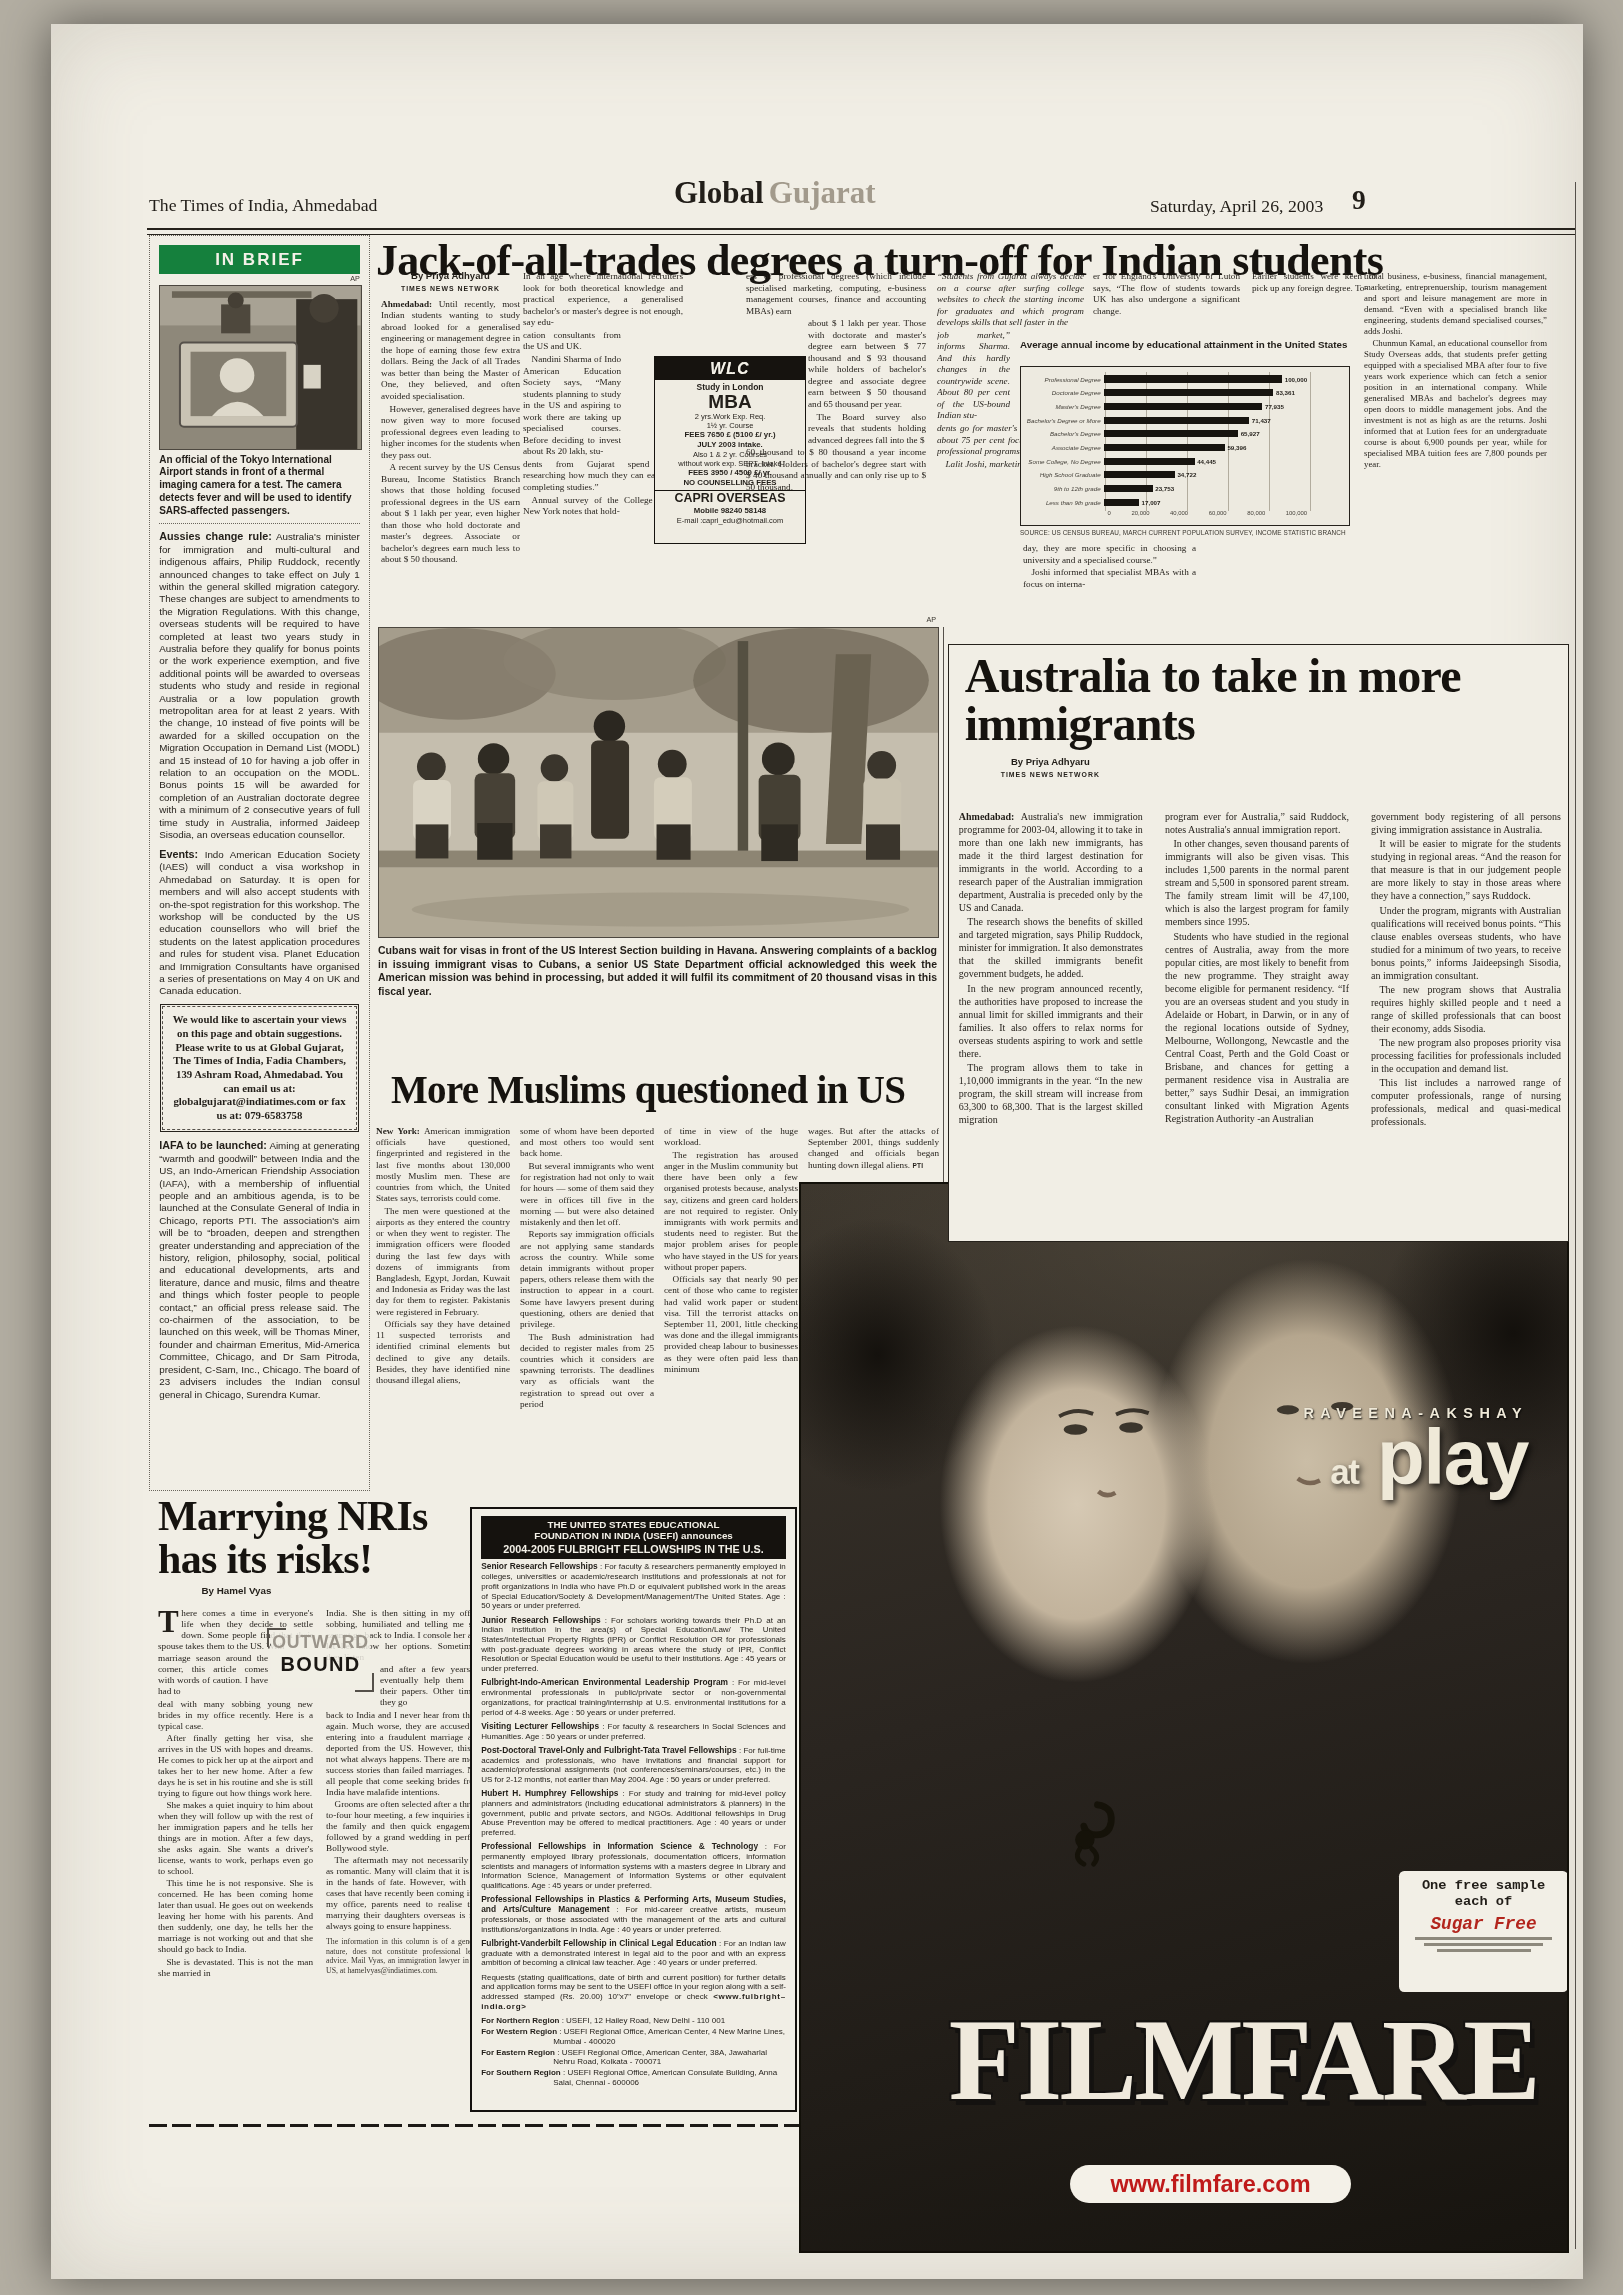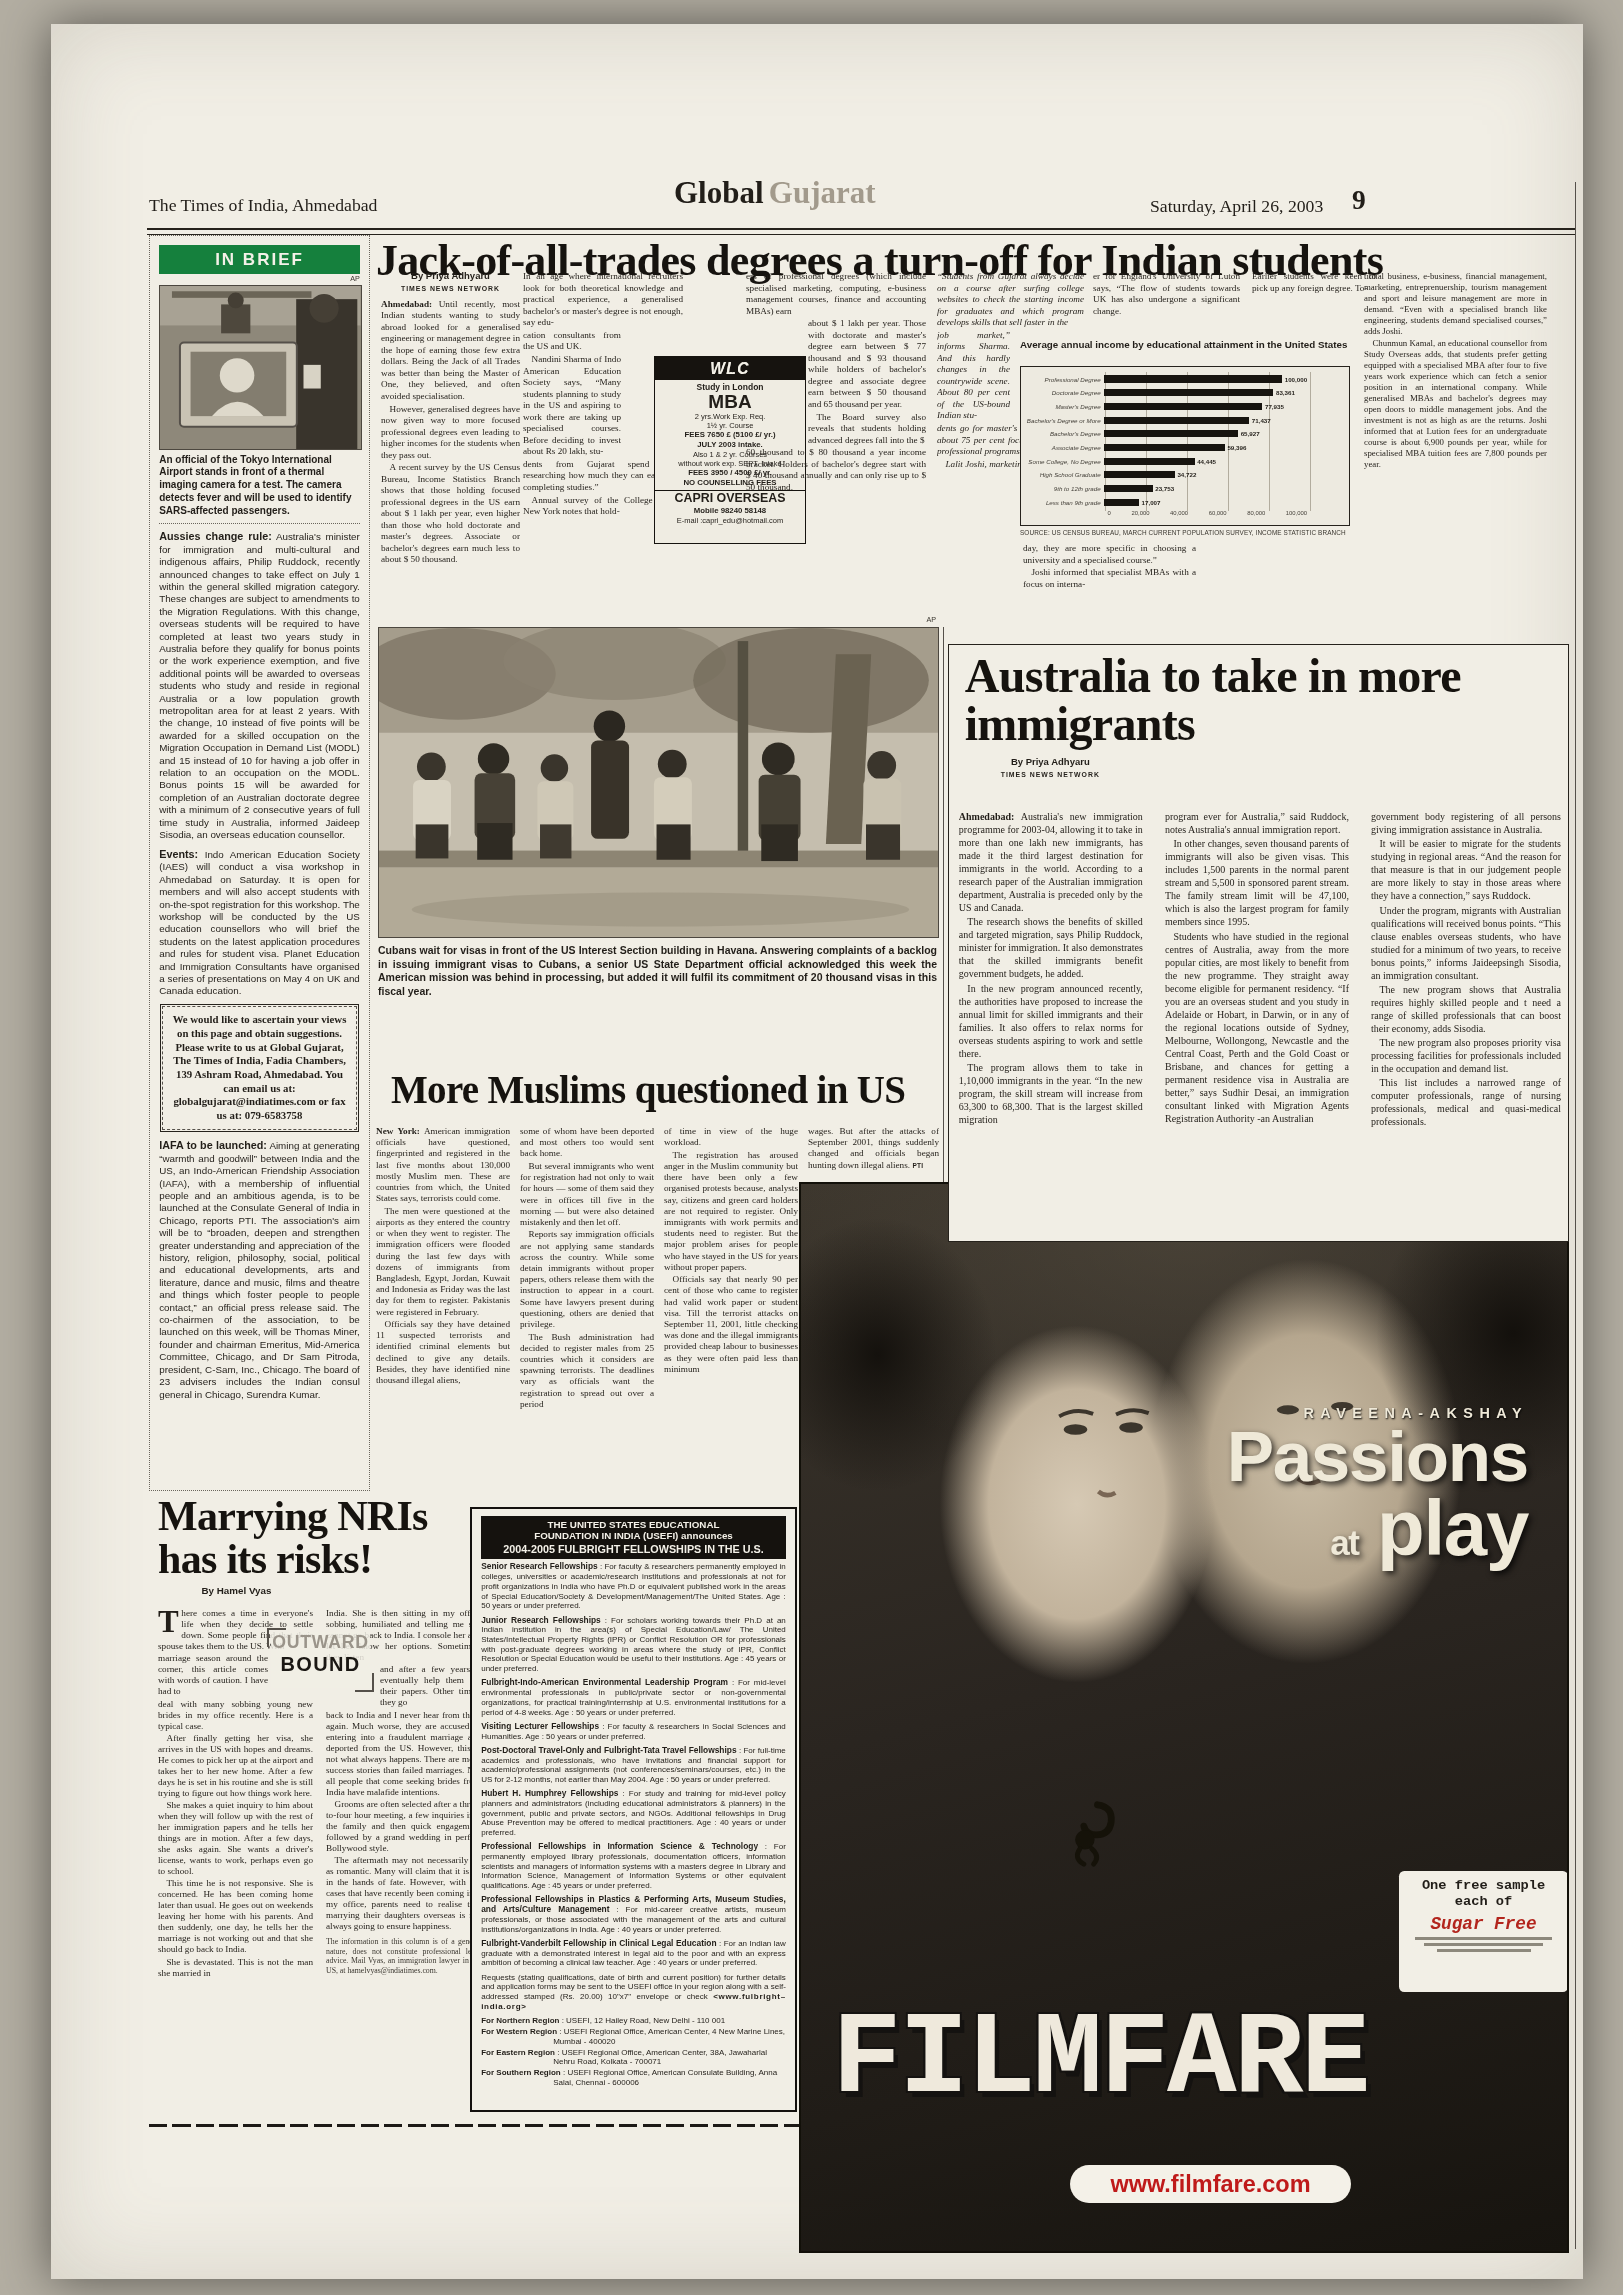--- a/index.html
+++ b/index.html
@@ -99,22 +99,22 @@
   #ff-stars .names{font-size:14.4px;font-weight:bold;letter-spacing:6.5px;text-shadow:0.7px 0.7px 2px #000;}
   #ff-stars .t1{font-size:71px;font-weight:bold;letter-spacing:-1.3px;line-height:71px;text-shadow:2.6px 3.3px 6.5px rgba(0,0,0,.75);}
   #ff-stars .t2{line-height:72px;text-shadow:2.6px 3.3px 6.5px rgba(0,0,0,.75);}
   #ff-stars .at{font-size:35px;font-weight:bold;}
   #ff-stars .play{font-size:78px;font-weight:bold;letter-spacing:-1.3px;}
   #ff-offer{position:absolute;left:598px;top:687px;width:169px;height:121px;background:#f2efe6;border-radius:5.2px;
     padding:6.5px;box-sizing:border-box;font-family:Liberation Mono, monospace;text-align:center;}
   #ff-offer .ol{font-size:13.7px;font-weight:bold;line-height:16.3px;}
   #ff-offer .brand{font-size:17.7px;font-weight:bold;font-style:italic;color:#b3251d;margin-top:3.9px;}
   .fine-print{height:2.6px;background:#8d887c;margin:3.3px 9.2px 0 9.2px;}
-  #ff-logo{position:absolute;left:31px;top:810px;width:706px;text-align:left;
-    font-family:Liberation Mono, monospace;font-weight:bold;font-size:116px;letter-spacing:-2.6px;color:#efe9dc;
+  #ff-logo{position:absolute;left:31px;top:810px;width:706px;text-align:right;
+    font-family:Liberation Serif, serif;font-weight:bold;font-size:116px;letter-spacing:-2.6px;color:#efe9dc;
     text-shadow:-2px -2px 0 #141210,2px -2px 0 #141210,-2px 2px 0 #141210,4.6px 5.9px 0 #141210;}
   #ff-url{position:absolute;left:269px;top:981px;width:281px;height:38px;background:#f4f1e8;border-radius:19px;
     text-align:center;line-height:38px;font-family:"Liberation Sans",sans-serif;font-weight:bold;font-size:23.5px;color:#bf1a1a;}
   #ff-bar{position:absolute;left:0;bottom:0;width:100%;height:44px;background:#0d0c09;color:#f2ede0;
     font-family:"Liberation Sans",sans-serif;font-weight:bold;font-size:29px;line-height:44px;}
   #ff-issue{position:absolute;left:196px;font-style:italic;letter-spacing:1.3px;}
   #ff-onsale{position:absolute;right:15.7px;letter-spacing:1.3px;}
   #ff-scorpion{position:absolute;left:267px;top:613px;}
   
   #marrying-headline{left:158px;top:1495px;width:307px;font-size:42px;line-height:43px;}
@@ -468,21 +468,20 @@
       <path d="M395 355 q25 -14 52 -4" stroke="#241f18" stroke-width="6" fill="none"></path>
       <path d="M482 352 q25 -12 50 -2" stroke="#241f18" stroke-width="6" fill="none"></path>
       <ellipse cx="745" cy="345" rx="17" ry="7" fill="#28231b"></ellipse>
       <ellipse cx="828" cy="340" rx="17" ry="7" fill="#28231b"></ellipse>
       <path d="M455 470 q12 10 26 2" stroke="#6b5746" stroke-width="7" fill="none"></path>
       <path d="M760 450 q16 12 34 3" stroke="#6b5746" stroke-width="7" fill="none"></path>
     </g>
   </svg>
   <div id="ff-stars">
     <div class="names">RAVEENA-AKSHAY</div>
-    <div class="t1">Passions</div>
     <div class="t1 t2">
       <span class="at">at</span>
       <span class="play">play</span>
     </div>
   </div>
   <svg id="ff-scorpion" width="59" height="72" viewBox="0 0 60 74">
     <path d="M30 8 q16 2 14 18 q-2 13 -15 13 q-11 0 -13 -9" fill="none" stroke="#151209" stroke-width="7" stroke-linecap="round"></path>
     <circle cx="17" cy="44" r="10" fill="#151209"></circle>
     <path d="M12 53 q-7 10 4 16 M24 53 q9 8 2 16" stroke="#151209" stroke-width="5" fill="none" stroke-linecap="round"></path>
   </svg>

